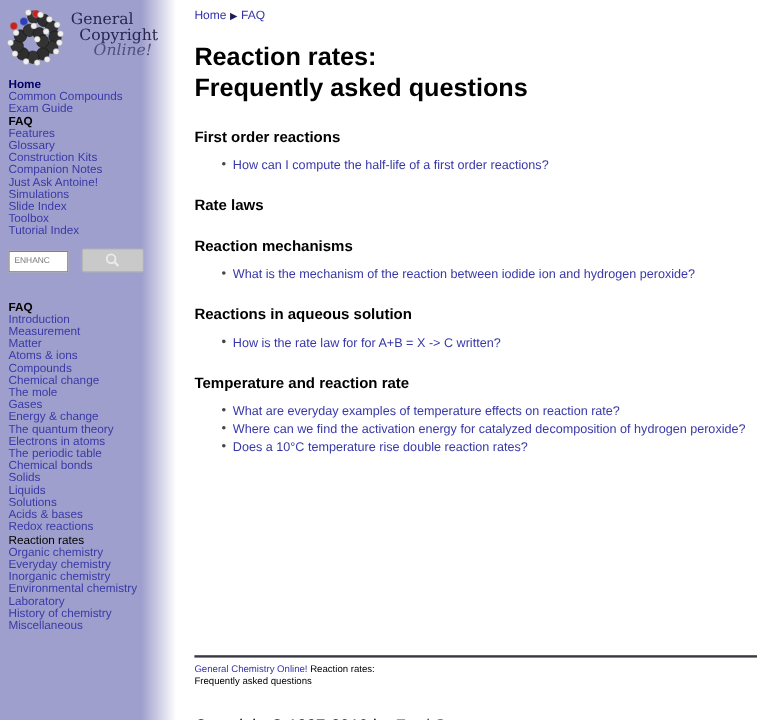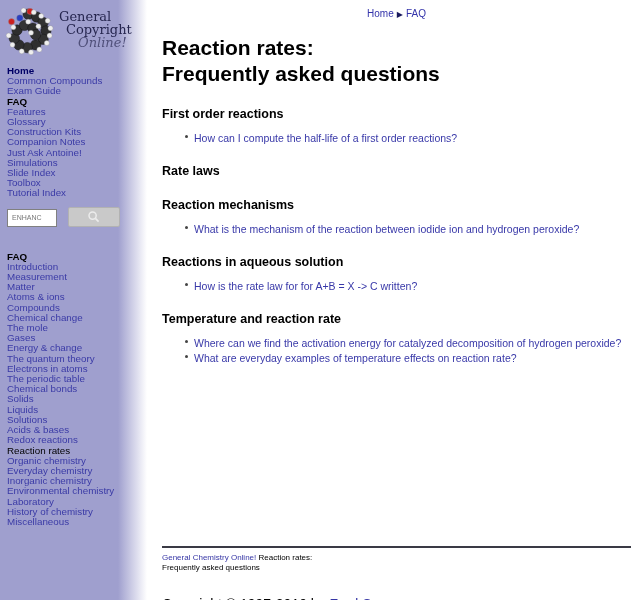--- a/index.html
+++ b/index.html
@@ -30,21 +30,21 @@
     width:42px;height:16px;border:1px solid #808080;background:#fff;
     font-family:"Liberation Sans",sans-serif;font-size:7px;color:#777;padding:0 2px 0 4px;
   }
   .search-button{
     width:52px;height:20px;margin-left:11px;background:#c9c9c9;border:1px solid #b2b2b2;
     border-radius:2px;display:flex;align-items:center;justify-content:center;cursor:pointer;padding:0;
   }
   .faq-head{margin-top:14px;}
   
   .main{position:absolute;left:150px;top:0;width:481px;height:600px;}
-  .breadcrumb{padding:8px 0 0 12px;font-size:10px;white-space:nowrap;text-align:center;}
+  .breadcrumb{padding:8px 0 0 12px;font-size:10px;white-space:nowrap;}
   .breadcrumb a{color:#3333aa;text-decoration:none;}
   .crumb-sep{color:#1a1a5e;font-size:8px;margin:0 3px;}
   .page-title{margin:16px 0 0 12px;font-size:21px;line-height:26px;font-weight:bold;color:#000;}
   .sections{margin-left:12px;}
   .section-heading{font-size:12.5px;font-weight:bold;color:#000;margin:20px 0 0 0;}
   .question-list{list-style:none;margin:10px 0 0 0;padding:0 0 0 22px;}
   .question-list li{position:relative;padding-left:10px;line-height:11px;margin:0 0 2px 0;}
   .question-list li::before{
     content:"";position:absolute;left:1px;top:4px;width:3px;height:3px;border-radius:50%;background:#444;
   }
@@ -188,22 +188,23 @@
       <h2 class="section-heading">Reaction mechanisms</h2>
       <ul class="question-list">
         <li><a href="#">What is the mechanism of the reaction between iodide ion and hydrogen peroxide?</a></li>
       </ul>
       <h2 class="section-heading">Reactions in aqueous solution</h2>
       <ul class="question-list">
         <li><a href="#">How is the rate law for for A+B = X -&gt; C written?</a></li>
       </ul>
       <h2 class="section-heading">Temperature and reaction rate</h2>
       <ul class="question-list">
+        <li><a href="#">What are everyday examples of temperature effects on reaction rate?</a></li>
         <li><a href="#">Where can we find the activation energy for catalyzed decomposition of hydrogen peroxide?</a></li>
-        <li><a href="#">What are everyday examples of temperature effects on reaction rate?</a></li>
+        <li><a href="#">Does a 10°C temperature rise double reaction rates?</a></li>
       </ul>
     </div>
 
   <div class="footer">
     <hr class="footer-rule">
     <div class="footer-nav">
       <a href="#">General Chemistry Online!</a><span> Reaction rates:</span><br>
       <span>Frequently asked questions</span>
     </div>
     <div class="copyright">

